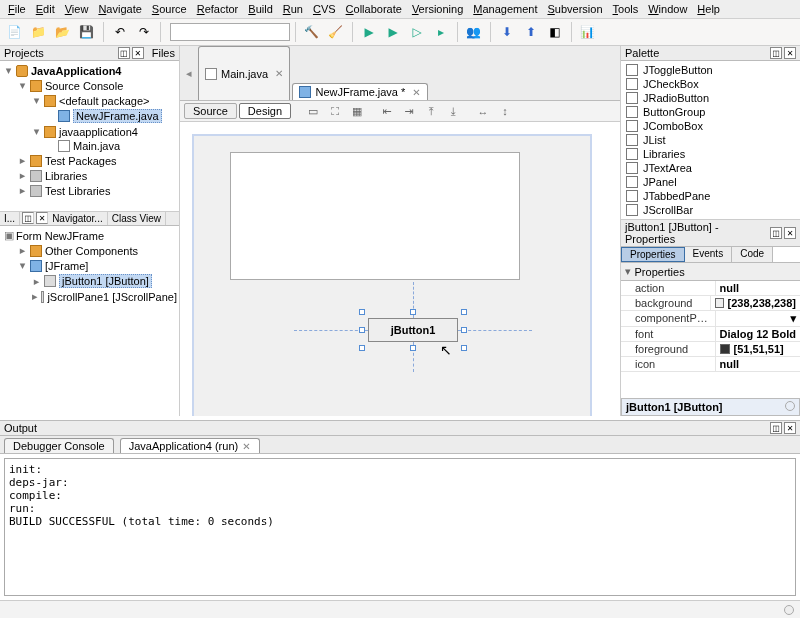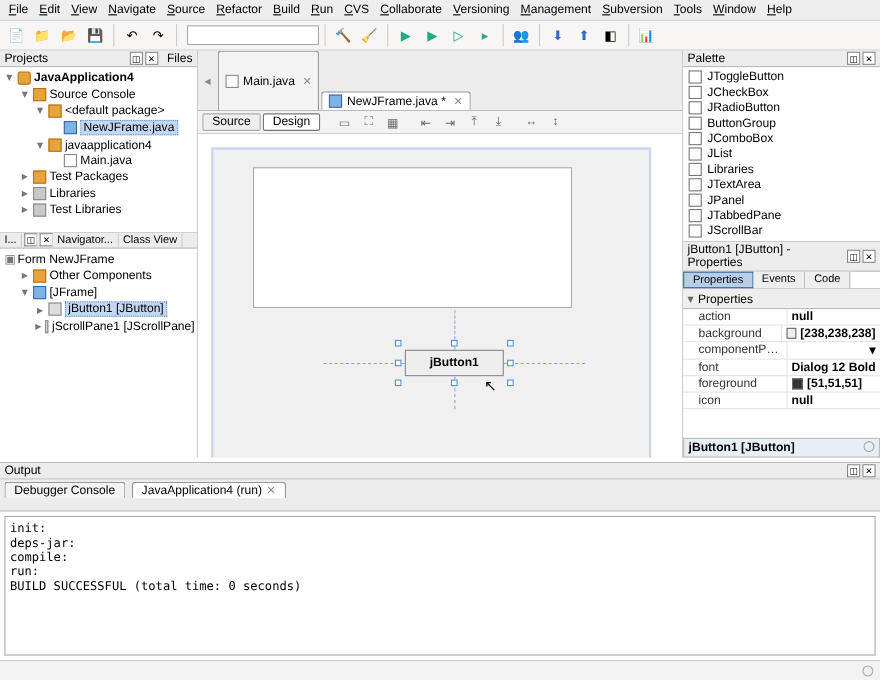--- a/index.html
+++ b/index.html
@@ -60,21 +60,21 @@
   .propshead{background:#eee;border-bottom:1px solid #bbb;padding:2px 4px;font-size:11px;display:flex;align-items:center;}
   .propshead .tw{margin-right:4px;color:#666;}
   .propgrid{overflow:auto;flex:1;font-size:11px;}
   .prow{display:flex;border-bottom:1px solid #e4e4e4;}
   .prow .pn{width:50%;padding:1px 4px;border-right:1px solid #e4e4e4;color:#333;overflow:hidden;text-overflow:ellipsis;white-space:nowrap;margin-left:10px;}
   .prow .pv{width:50%;padding:1px 4px;font-weight:bold;display:flex;align-items:center;gap:4px;white-space:nowrap;}
   .swatch{width:10px;height:10px;border:1px solid #666;display:inline-block;}
   .selitem{background:#e8eef7;border:1px solid #bbb;padding:2px 4px;font-size:11px;font-weight:bold;}
   .bottom { position:absolute; left:0; right:0; bottom:18px; height:180px; border-top:1px solid #bbb; background:#fff; display:flex; flex-direction:column;}
   .otabs{display:flex;background:#ececec;border-bottom:1px solid #bbb;}
-  .otab{padding:1px 8px;border:1px solid #999;border-bottom:none;background:#f3f3f3;font-size:11px;border-radius:3px 3px 0 0;margin:2px 2px 11px 4px;display:flex;align-items:center;gap:4px;}
+  .otab{padding:1px 8px;border:1px solid #999;border-bottom:none;background:#f3f3f3;font-size:11px;border-radius:3px 3px 0 0;margin:2px 2px 0 4px;display:flex;align-items:center;gap:4px;}
   .otab.active{background:#fff;}
   .console{flex:1;border:1px solid #aaa;margin:4px;padding:4px;font-family:Consolas,monospace;font-size:11px;white-space:pre;overflow:auto;}
   .status{position:absolute;left:0;right:0;bottom:0;height:18px;border-top:1px solid #ccc;background:#f3f3f3;display:flex;align-items:center;justify-content:flex-end;padding:0 6px;}
   .status .dot{width:10px;height:10px;border:1px solid #aaa;border-radius:50%;background:#eee;}
   body > .main { height:370px; }
 </style>
 </head>
 <body>
 
 <div class="menubar" id="menubar">

